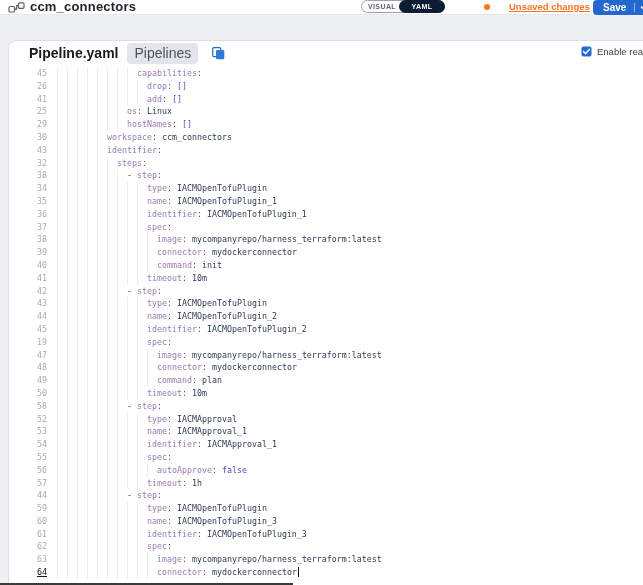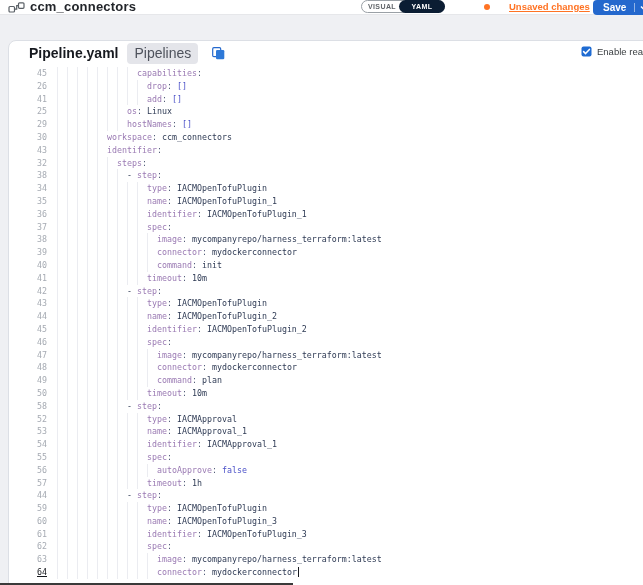--- a/index.html
+++ b/index.html
@@ -129,21 +129,21 @@
       <div class="cl"><span class="ln">36</span><span class="code"><span class="g"></span><span class="g"></span><span class="g"></span><span class="g"></span><span class="g"></span><span class="g"></span><span class="g"></span><span class="g"></span><span class="g"></span><span class="tok-key">identifier</span><span class="tok-colon">:</span><span> </span><span class="tok-str">IACMOpenTofuPlugin_1</span></span></div>
       <div class="cl"><span class="ln">37</span><span class="code"><span class="g"></span><span class="g"></span><span class="g"></span><span class="g"></span><span class="g"></span><span class="g"></span><span class="g"></span><span class="g"></span><span class="g"></span><span class="tok-key">spec</span><span class="tok-colon">:</span></span></div>
       <div class="cl"><span class="ln">38</span><span class="code"><span class="g"></span><span class="g"></span><span class="g"></span><span class="g"></span><span class="g"></span><span class="g"></span><span class="g"></span><span class="g"></span><span class="g"></span><span class="g"></span><span class="tok-key">image</span><span class="tok-colon">:</span><span> </span><span class="tok-str">mycompanyrepo/harness_terraform:latest</span></span></div>
       <div class="cl"><span class="ln">39</span><span class="code"><span class="g"></span><span class="g"></span><span class="g"></span><span class="g"></span><span class="g"></span><span class="g"></span><span class="g"></span><span class="g"></span><span class="g"></span><span class="g"></span><span class="tok-key">connector</span><span class="tok-colon">:</span><span> </span><span class="tok-str">mydockerconnector</span></span></div>
       <div class="cl"><span class="ln">40</span><span class="code"><span class="g"></span><span class="g"></span><span class="g"></span><span class="g"></span><span class="g"></span><span class="g"></span><span class="g"></span><span class="g"></span><span class="g"></span><span class="g"></span><span class="tok-key">command</span><span class="tok-colon">:</span><span> </span><span class="tok-str">init</span></span></div>
       <div class="cl"><span class="ln">41</span><span class="code"><span class="g"></span><span class="g"></span><span class="g"></span><span class="g"></span><span class="g"></span><span class="g"></span><span class="g"></span><span class="g"></span><span class="g"></span><span class="tok-key">timeout</span><span class="tok-colon">:</span><span> </span><span class="tok-str">10m</span></span></div>
       <div class="cl"><span class="ln">42</span><span class="code"><span class="g"></span><span class="g"></span><span class="g"></span><span class="g"></span><span class="g"></span><span class="g"></span><span class="g"></span><span class="tok-dash">- </span><span class="tok-key">step</span><span class="tok-colon">:</span></span></div>
       <div class="cl"><span class="ln">43</span><span class="code"><span class="g"></span><span class="g"></span><span class="g"></span><span class="g"></span><span class="g"></span><span class="g"></span><span class="g"></span><span class="g"></span><span class="g"></span><span class="tok-key">type</span><span class="tok-colon">:</span><span> </span><span class="tok-str">IACMOpenTofuPlugin</span></span></div>
       <div class="cl"><span class="ln">44</span><span class="code"><span class="g"></span><span class="g"></span><span class="g"></span><span class="g"></span><span class="g"></span><span class="g"></span><span class="g"></span><span class="g"></span><span class="g"></span><span class="tok-key">name</span><span class="tok-colon">:</span><span> </span><span class="tok-str">IACMOpenTofuPlugin_2</span></span></div>
       <div class="cl"><span class="ln">45</span><span class="code"><span class="g"></span><span class="g"></span><span class="g"></span><span class="g"></span><span class="g"></span><span class="g"></span><span class="g"></span><span class="g"></span><span class="g"></span><span class="tok-key">identifier</span><span class="tok-colon">:</span><span> </span><span class="tok-str">IACMOpenTofuPlugin_2</span></span></div>
-      <div class="cl"><span class="ln">46</span><span class="code"><span class="g"></span><span class="g"></span><span class="g"></span><span class="g"></span><span class="g"></span><span class="g"></span><span class="g"></span><span class="g"></span><span class="g"></span><span class="tok-key">spec</span><span class="tok-colon">:</span></span></div>
+      <div class="cl"><span class="ln">19</span><span class="code"><span class="g"></span><span class="g"></span><span class="g"></span><span class="g"></span><span class="g"></span><span class="g"></span><span class="g"></span><span class="g"></span><span class="g"></span><span class="tok-key">spec</span><span class="tok-colon">:</span></span></div>
       <div class="cl"><span class="ln">47</span><span class="code"><span class="g"></span><span class="g"></span><span class="g"></span><span class="g"></span><span class="g"></span><span class="g"></span><span class="g"></span><span class="g"></span><span class="g"></span><span class="g"></span><span class="tok-key">image</span><span class="tok-colon">:</span><span> </span><span class="tok-str">mycompanyrepo/harness_terraform:latest</span></span></div>
       <div class="cl"><span class="ln">48</span><span class="code"><span class="g"></span><span class="g"></span><span class="g"></span><span class="g"></span><span class="g"></span><span class="g"></span><span class="g"></span><span class="g"></span><span class="g"></span><span class="g"></span><span class="tok-key">connector</span><span class="tok-colon">:</span><span> </span><span class="tok-str">mydockerconnector</span></span></div>
       <div class="cl"><span class="ln">49</span><span class="code"><span class="g"></span><span class="g"></span><span class="g"></span><span class="g"></span><span class="g"></span><span class="g"></span><span class="g"></span><span class="g"></span><span class="g"></span><span class="g"></span><span class="tok-key">command</span><span class="tok-colon">:</span><span> </span><span class="tok-str">plan</span></span></div>
       <div class="cl"><span class="ln">50</span><span class="code"><span class="g"></span><span class="g"></span><span class="g"></span><span class="g"></span><span class="g"></span><span class="g"></span><span class="g"></span><span class="g"></span><span class="g"></span><span class="tok-key">timeout</span><span class="tok-colon">:</span><span> </span><span class="tok-str">10m</span></span></div>
       <div class="cl"><span class="ln">58</span><span class="code"><span class="g"></span><span class="g"></span><span class="g"></span><span class="g"></span><span class="g"></span><span class="g"></span><span class="g"></span><span class="tok-dash">- </span><span class="tok-key">step</span><span class="tok-colon">:</span></span></div>
       <div class="cl"><span class="ln">52</span><span class="code"><span class="g"></span><span class="g"></span><span class="g"></span><span class="g"></span><span class="g"></span><span class="g"></span><span class="g"></span><span class="g"></span><span class="g"></span><span class="tok-key">type</span><span class="tok-colon">:</span><span> </span><span class="tok-str">IACMApproval</span></span></div>
       <div class="cl"><span class="ln">53</span><span class="code"><span class="g"></span><span class="g"></span><span class="g"></span><span class="g"></span><span class="g"></span><span class="g"></span><span class="g"></span><span class="g"></span><span class="g"></span><span class="tok-key">name</span><span class="tok-colon">:</span><span> </span><span class="tok-str">IACMApproval_1</span></span></div>
       <div class="cl"><span class="ln">54</span><span class="code"><span class="g"></span><span class="g"></span><span class="g"></span><span class="g"></span><span class="g"></span><span class="g"></span><span class="g"></span><span class="g"></span><span class="g"></span><span class="tok-key">identifier</span><span class="tok-colon">:</span><span> </span><span class="tok-str">IACMApproval_1</span></span></div>
       <div class="cl"><span class="ln">55</span><span class="code"><span class="g"></span><span class="g"></span><span class="g"></span><span class="g"></span><span class="g"></span><span class="g"></span><span class="g"></span><span class="g"></span><span class="g"></span><span class="tok-key">spec</span><span class="tok-colon">:</span></span></div>
       <div class="cl"><span class="ln">56</span><span class="code"><span class="g"></span><span class="g"></span><span class="g"></span><span class="g"></span><span class="g"></span><span class="g"></span><span class="g"></span><span class="g"></span><span class="g"></span><span class="g"></span><span class="tok-key">autoApprove</span><span class="tok-colon">:</span><span> </span><span class="tok-literal">false</span></span></div>

